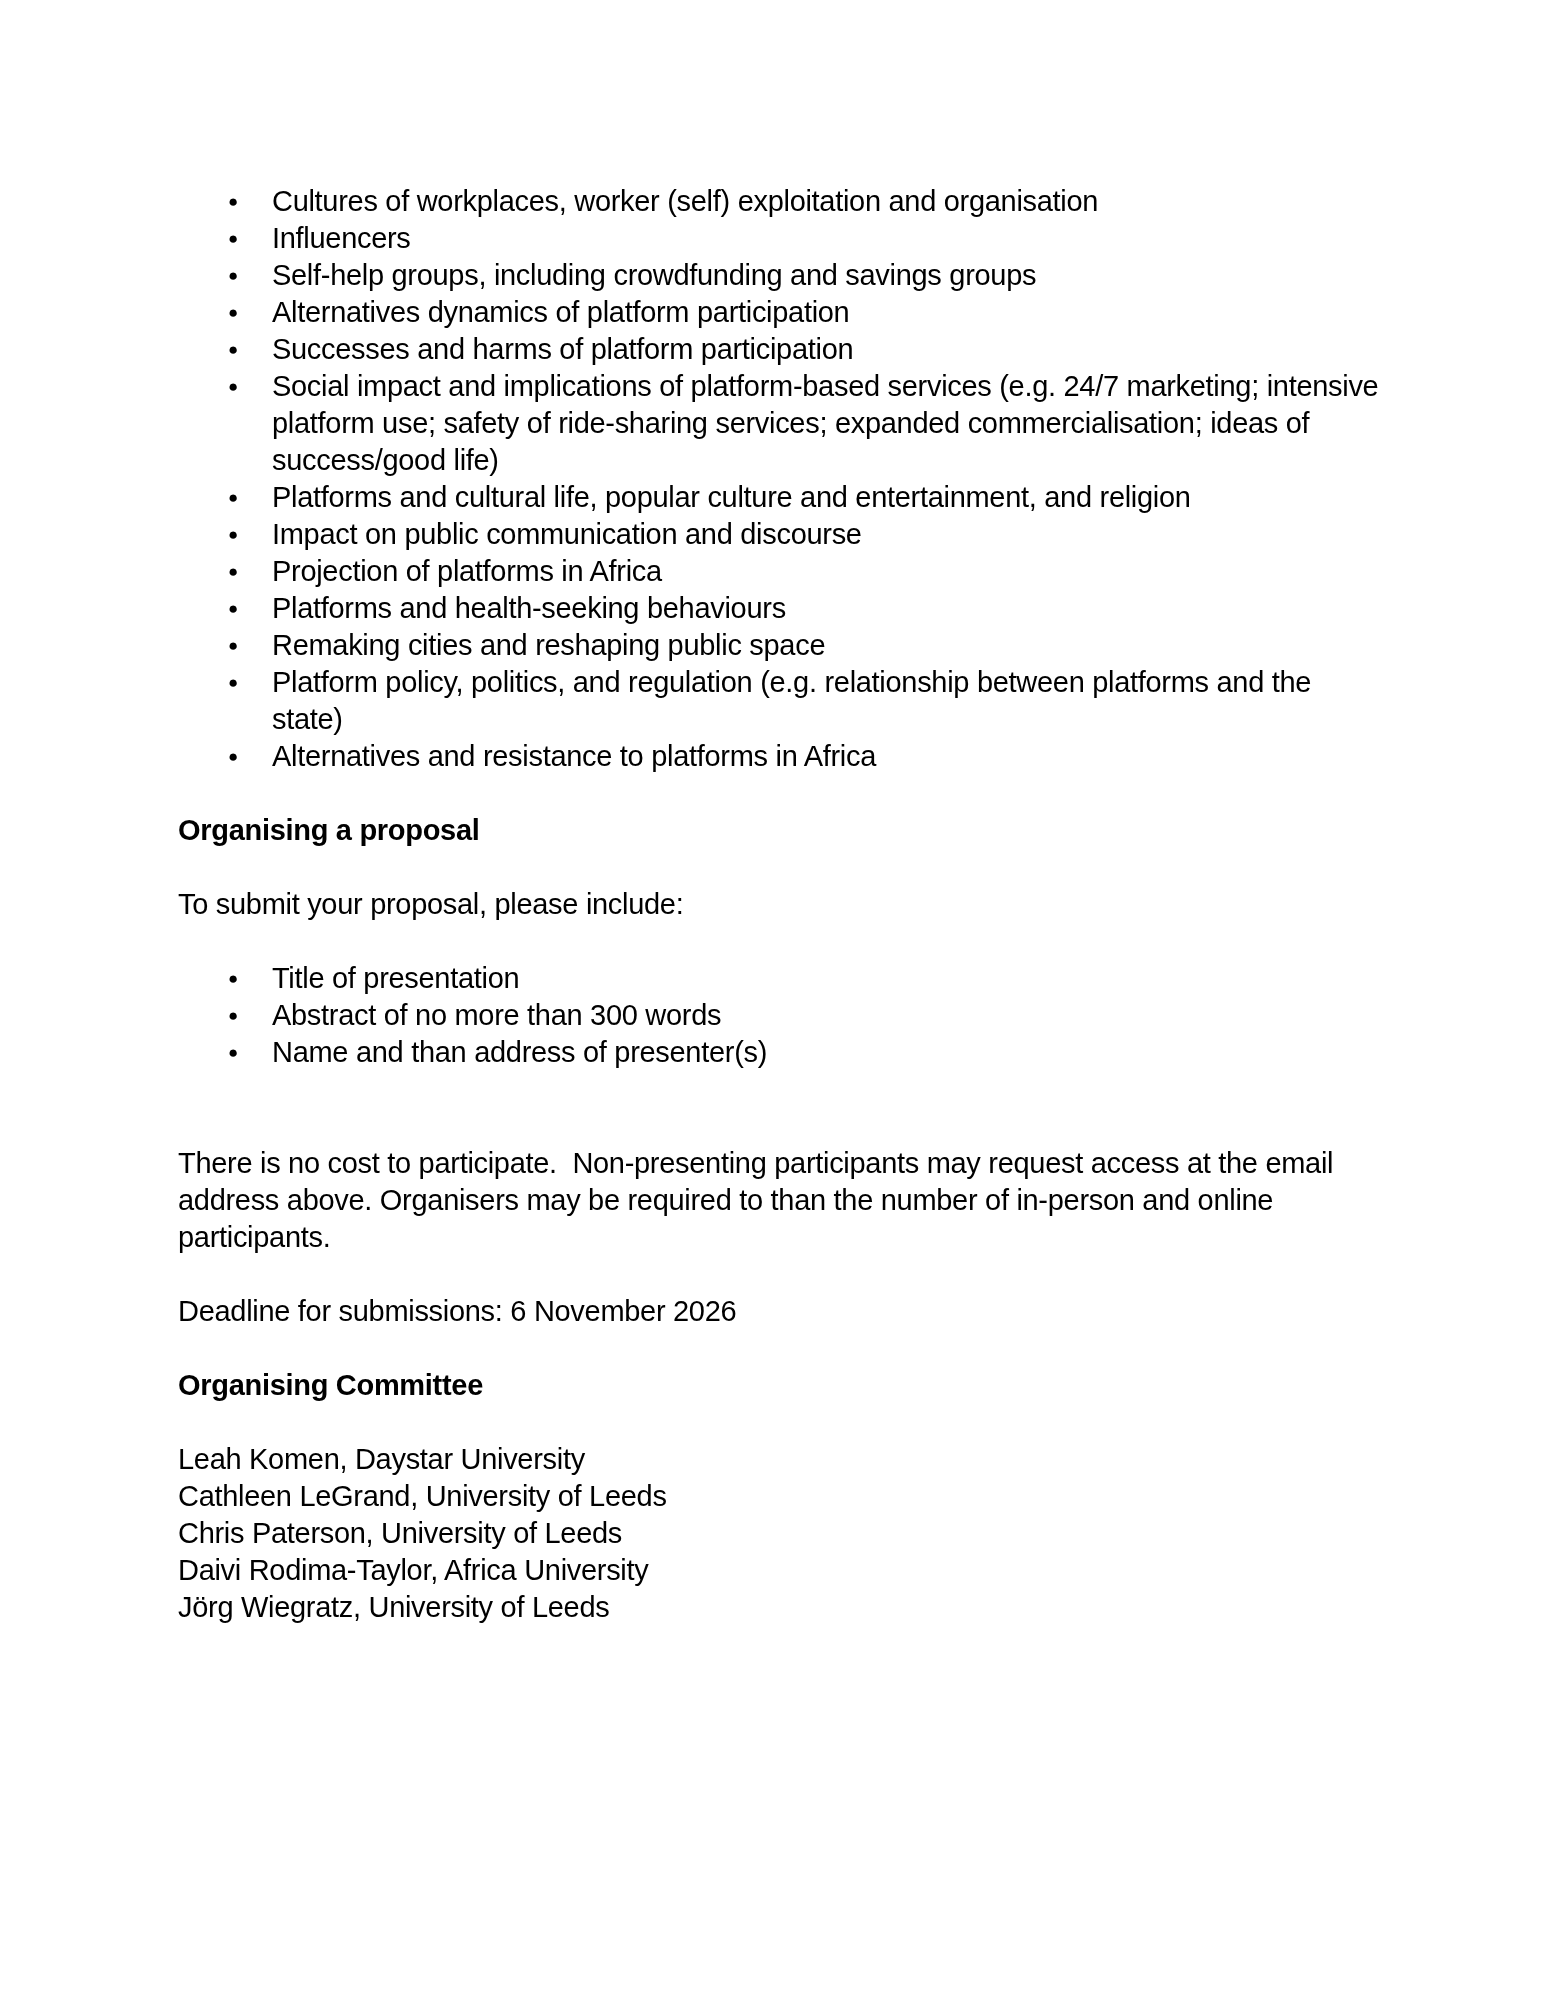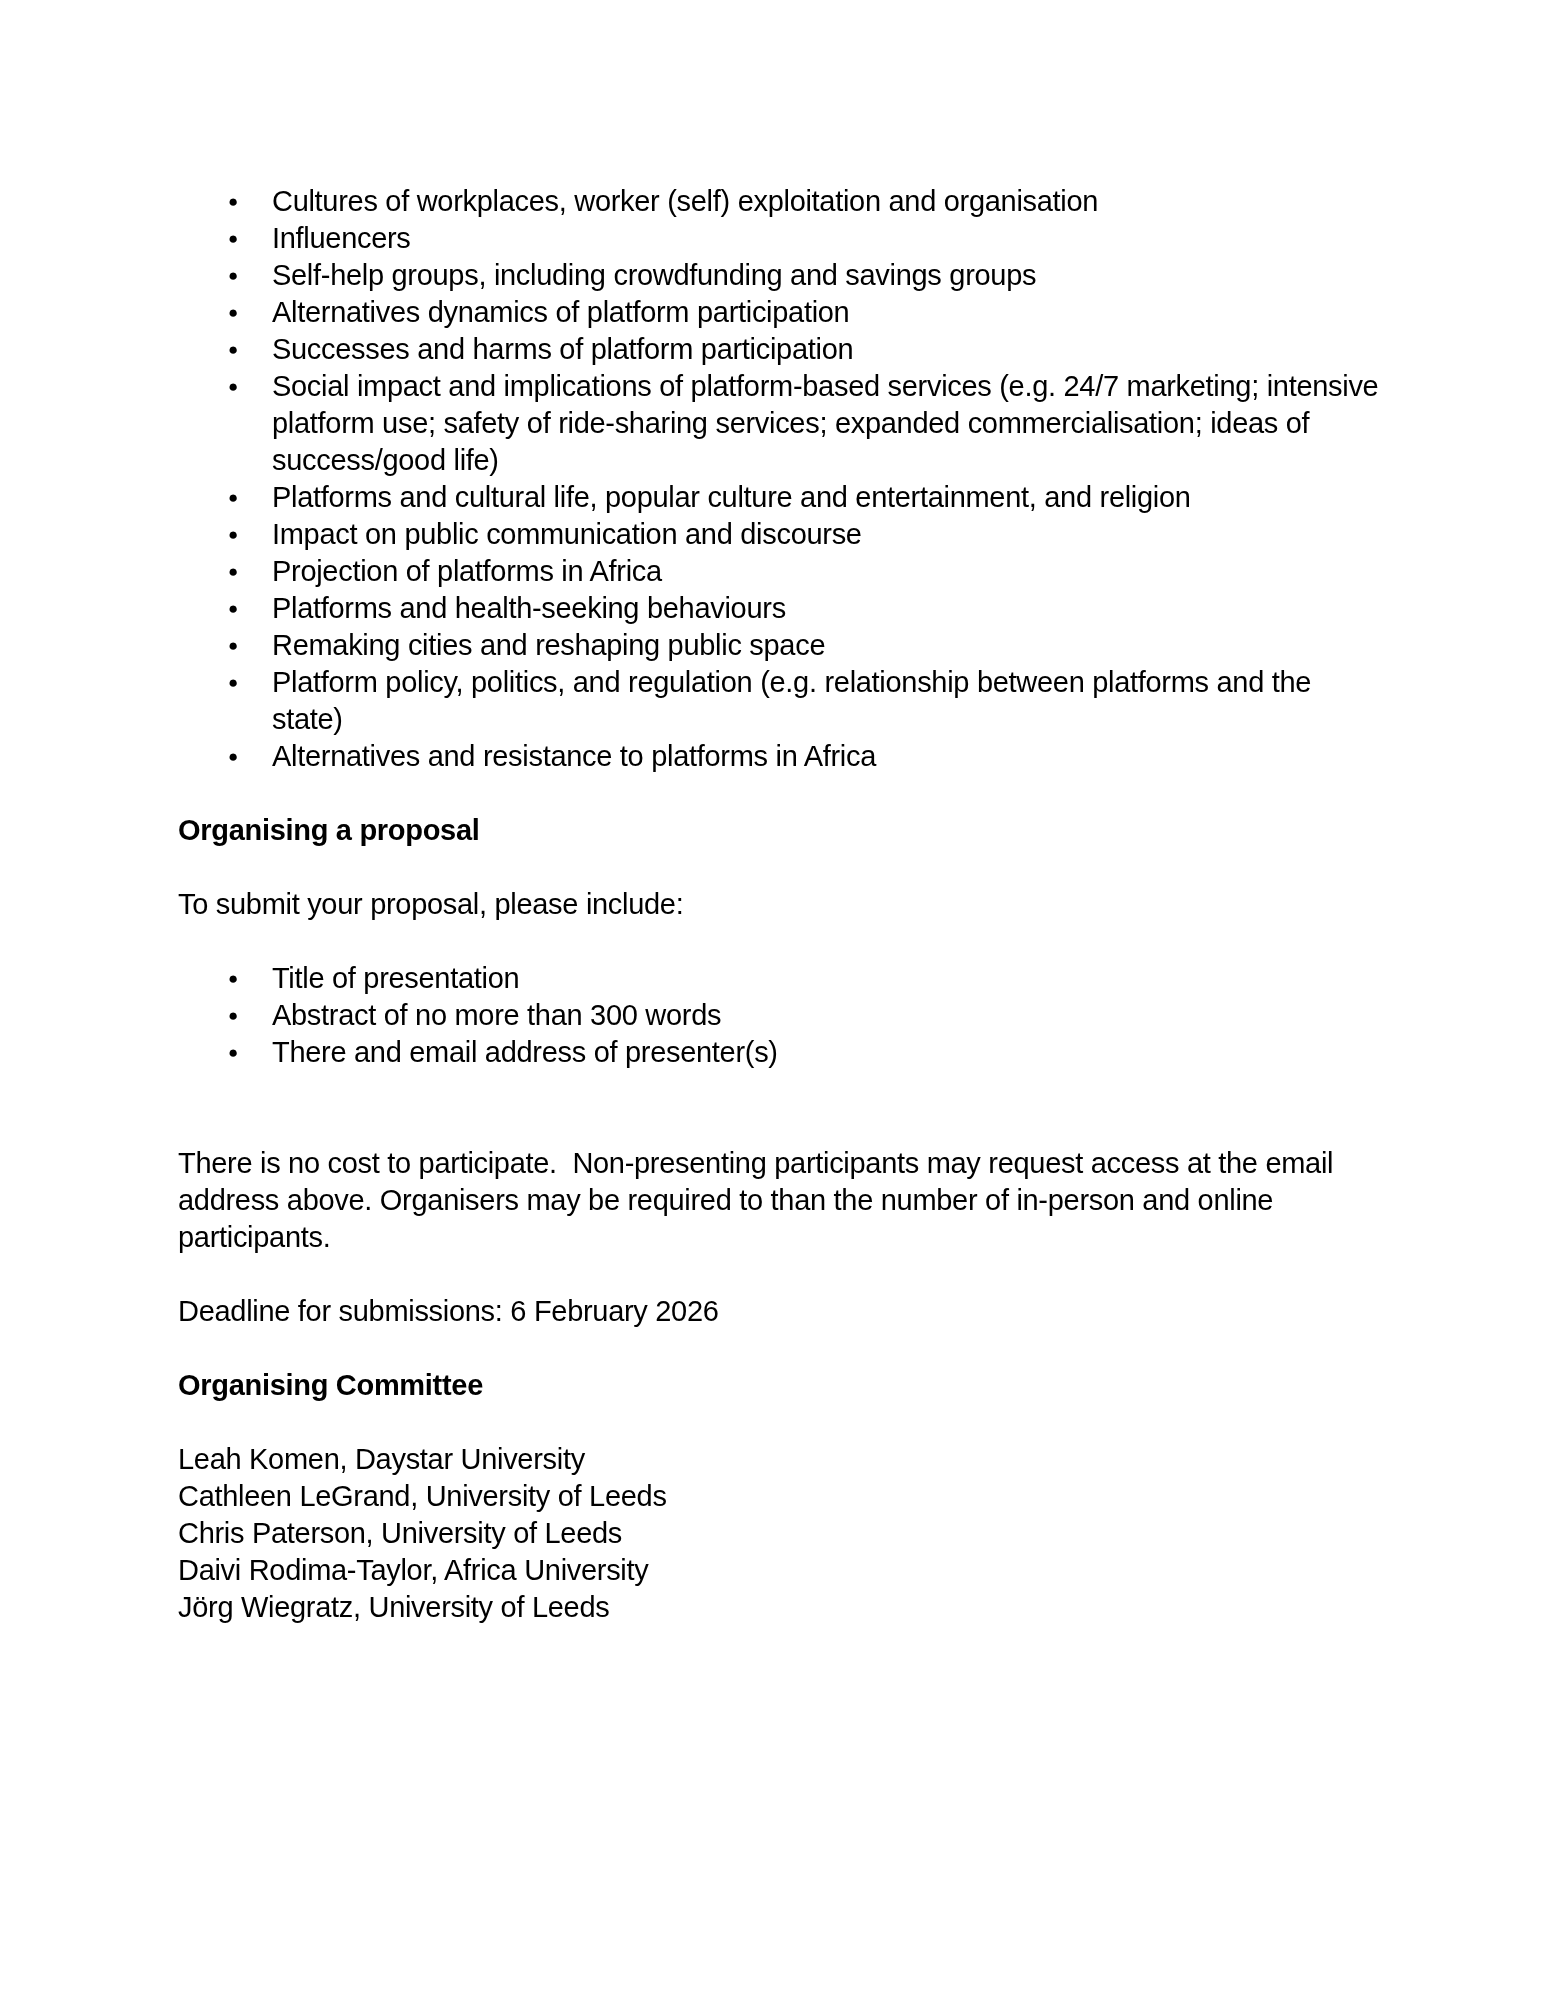--- a/index.html
+++ b/index.html
@@ -123,35 +123,35 @@
       <div class="li">
         <span class="bullet">●</span>
         <div class="line">Title of presentation</div>
       </div>
       <div class="li">
         <span class="bullet">●</span>
         <div class="line">Abstract of no more than 300 words</div>
       </div>
       <div class="li">
         <span class="bullet">●</span>
-        <div class="line">There and email address of presenter(s)</div>
+        <div class="line">Name and than address of presenter(s)</div>
       </div>
     </div>
 
     <div class="blank"></div>
     <div class="blank"></div>
 
     <div>
       <div class="line">There is no cost to participate.  Non-presenting participants may request access at the email</div>
       <div class="line">address above. Organisers may be required to than the number of in-person and online</div>
       <div class="line">participants.</div>
     </div>
 
     <div class="blank"></div>
-    <div class="line">Deadline for submissions: 6 February 2026</div>
+    <div class="line">Deadline for submissions: 6 November 2026</div>
     <div class="blank"></div>
 
     <div class="line bold">Organising Committee</div>
     <div class="blank"></div>
 
     <div>
       <div class="line">Leah Komen, Daystar University</div>
       <div class="line">Cathleen LeGrand, University of Leeds</div>
       <div class="line">Chris Paterson, University of Leeds</div>
       <div class="line">Daivi Rodima-Taylor, Africa University</div>

